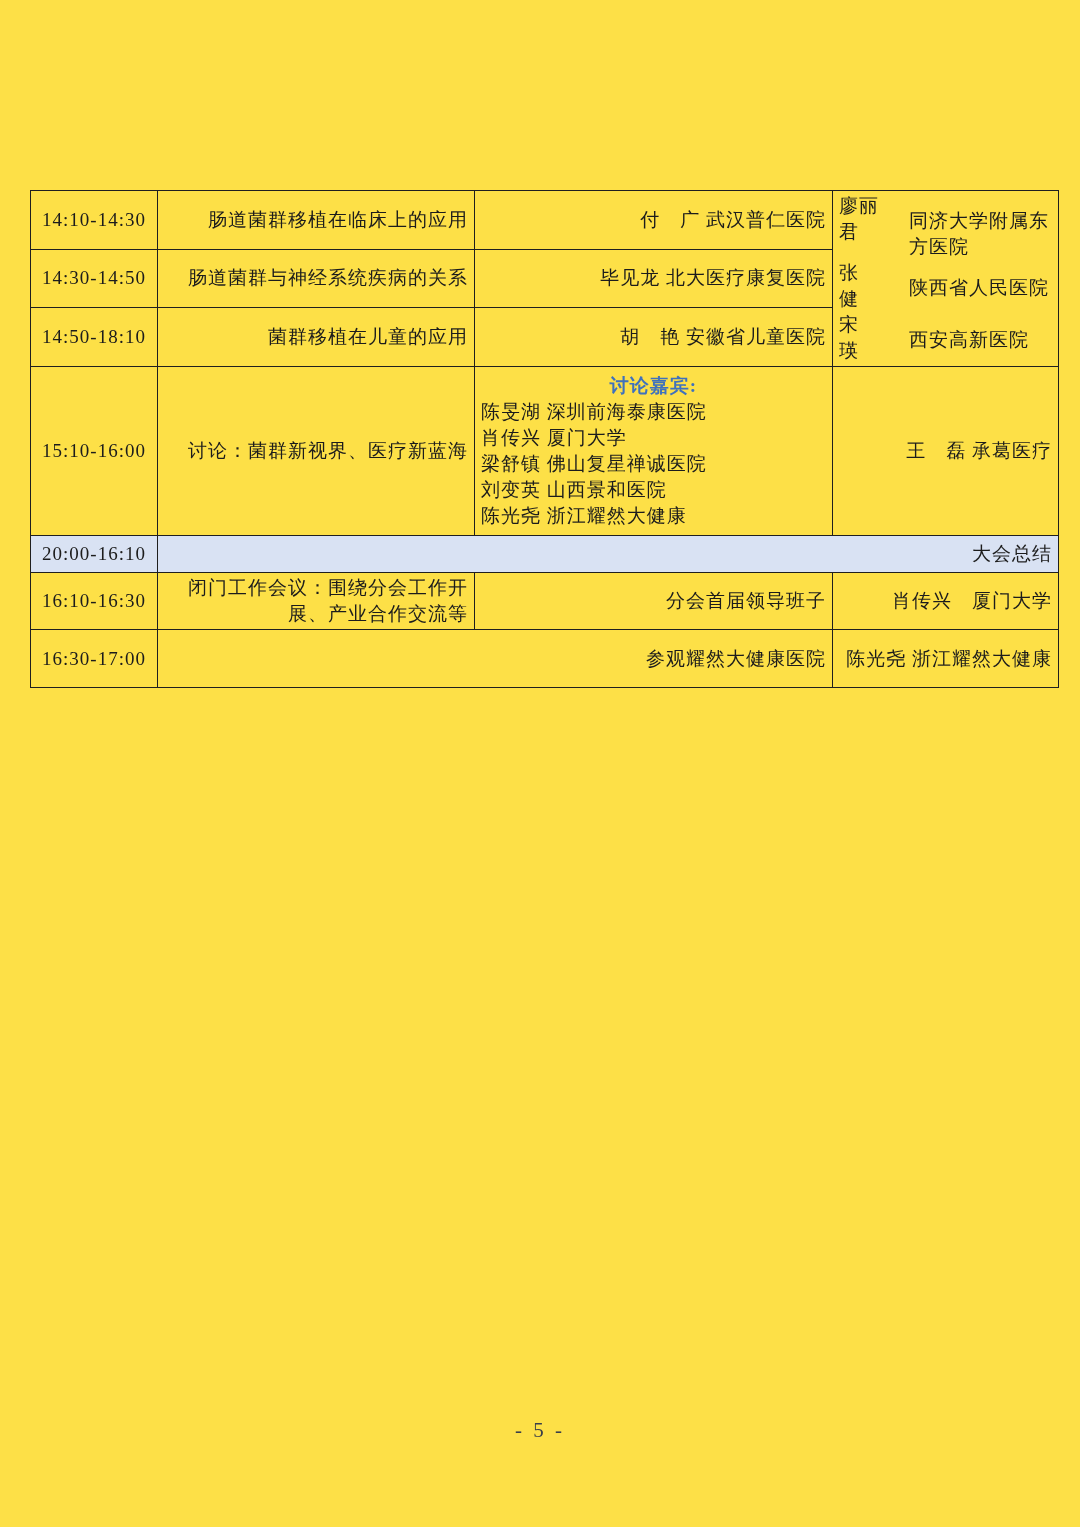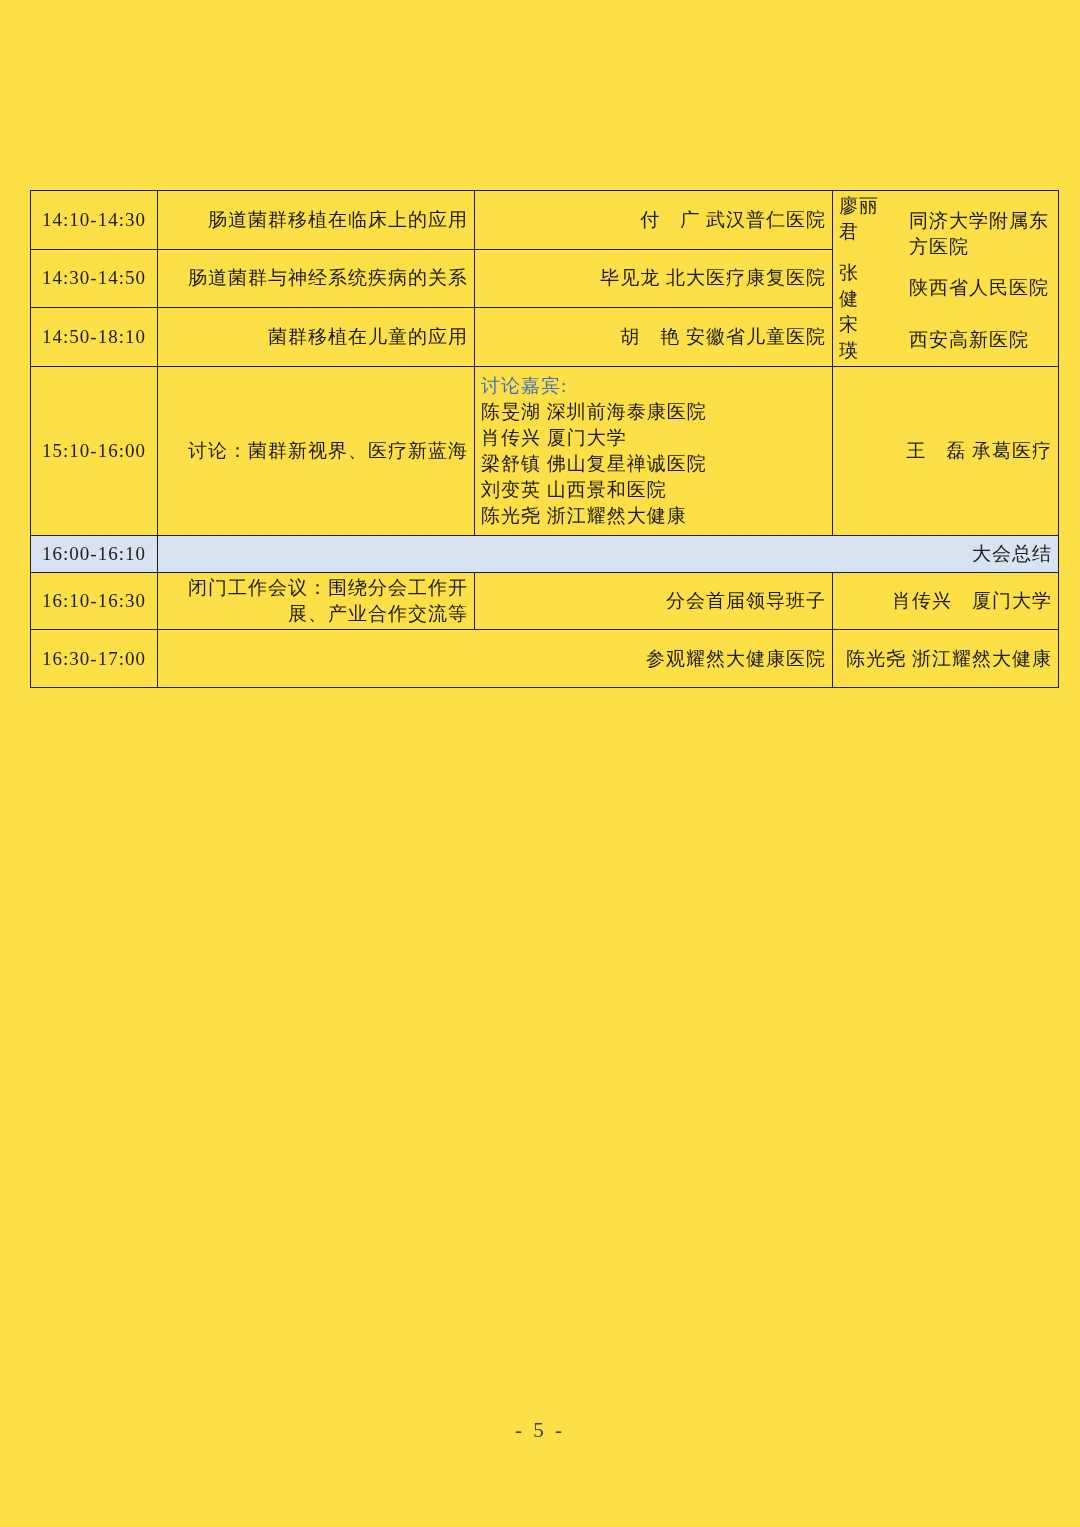--- a/index.html
+++ b/index.html
@@ -52,21 +52,22 @@
   
   td.guests {
     text-align: left;
     padding: 4px 8px;
     line-height: 28px;
     letter-spacing: 0.5px;
     vertical-align: middle;
   }
   .guests-label {
     color: var(--accent-blue);
-    font-weight: normal;
+    font-weight: bold;
+    text-align: center;
   }
   .guest-line { white-space: nowrap; }
 
   
   td.hosts {
     letter-spacing: 0;
     padding: 6px 8px;
     line-height: 30px;
     vertical-align: middle;
   }
@@ -139,21 +140,21 @@
         <div class="guest-line">陈旻湖 深圳前海泰康医院</div>
         <div class="guest-line">肖传兴 厦门大学</div>
         <div class="guest-line">梁舒镇 佛山复星禅诚医院</div>
         <div class="guest-line">刘变英 山西景和医院</div>
         <div class="guest-line">陈光尧 浙江耀然大健康</div>
       </td>
       <td class="c tight">王　磊 承葛医疗</td>
     </tr>
 
     <tr style="height:37px">
-      <td class="time hl">16:00-16:10</td>
+      <td class="time hl">20:00-16:10</td>
       <td class="c hl" colspan="3">大会总结</td>
     </tr>
 
     <tr style="height:56px">
       <td class="time">16:10-16:30</td>
       <td class="c tight">闭门工作会议：围绕分会工作开展、产业合作交流等</td>
       <td class="c">分会首届领导班子</td>
       <td class="c tight">肖传兴　厦门大学</td>
     </tr>
 

